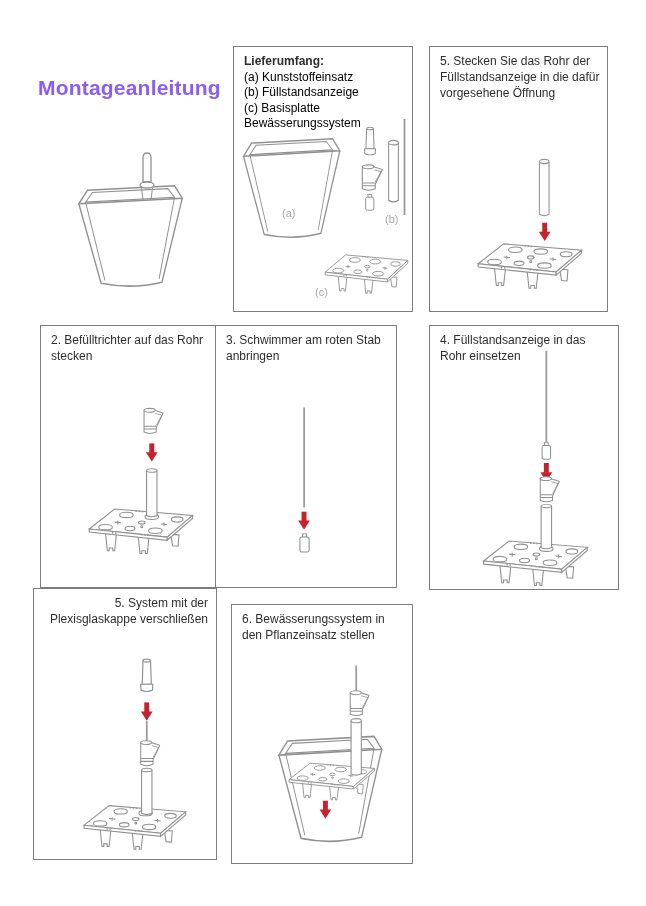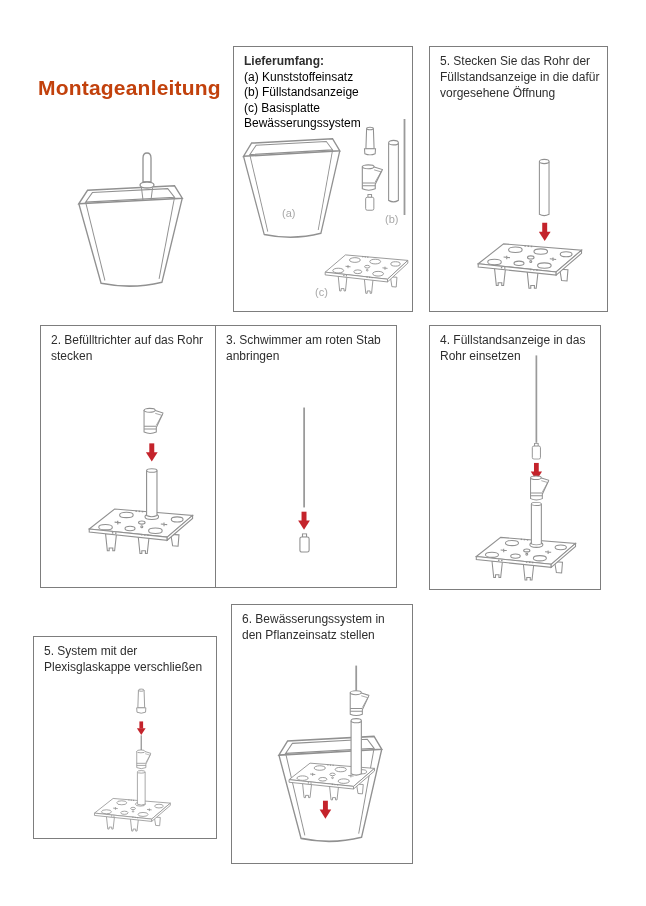--- a/index.html
+++ b/index.html
@@ -2,21 +2,21 @@
 <html><head>
 <meta charset="utf-8">
 <style>
   html,body{margin:0;padding:0;background:#fff;}
   .page{
     position:relative;width:646px;height:906px;background:#ffffff;
     font-family:"Liberation Sans", sans-serif;overflow:hidden;
   }
   .title{
     position:absolute;left:38px;top:76px;
-    font-size:21px;font-weight:bold;color:#c2410c;letter-spacing:.2px;
+    font-size:21px;font-weight:bold;color:#8b5cf6;letter-spacing:.2px;
   }
   .panel{
     position:absolute;border:1px solid #7d7d7d;background:#fff;box-sizing:border-box;
   }
   .caption{
     position:absolute;left:10px;top:7px;
     font-size:12px;line-height:1.32;color:#2e2e2e;
   }
   .dhead{font-weight:bold;}
   .dline{font-size:12px;line-height:1.29;color:#000000;}
@@ -162,33 +162,33 @@
 
   <div class="panel" style="left:215px;top:325px;width:182px;height:263px;">
     <div class="caption" style="max-width:160px;">3. Schwimmer am roten Stab anbringen</div>
     <svg class="ill" viewBox="0 0 182 263">
       <rect x="88.2" y="82" width="1.8" height="101" fill="#9a9a9a"></rect>
       <use href="#sym-arrow" x="82.5" y="187" width="13" height="19"></use>
       <use href="#sym-float" x="83" y="209" width="13" height="20"></use>
     </svg>
   </div>
 
-  <div class="panel" style="left:429px;top:325px;width:172px;height:265px;">
+  <div class="panel" style="left:429px;top:325px;width:190px;height:265px;">
     <div class="caption" style="max-width:159px;">4. Füllstandsanzeige in das Rohr einsetzen</div>
     <svg class="ill" viewBox="0 0 179 265">
       <rect x="111.1" y="25" width="1.8" height="92" fill="#9a9a9a"></rect>
       <use href="#sym-float" x="106" y="117" width="12" height="18"></use>
       <use href="#sym-arrow" x="105.5" y="138" width="13" height="19"></use>
       <use href="#sym-baseplate" x="46" y="212" width="110" height="55"></use>
       <use href="#sym-tube" x="105" y="178" width="14" height="48"></use>
       <use href="#sym-funnel" x="102.7" y="150" width="23" height="30"></use>
     </svg>
   </div>
 
-  <div class="panel" style="left:33px;top:636px;width:184px;height:203px;">
+  <div class="panel" style="left:33px;top:588px;width:184px;height:272px;text-align:right;">
     <div class="caption" style="max-width:164px;">5. System mit der Plexisglaskappe verschließen</div>
     <svg class="ill" viewBox="0 0 184 272">
       <use href="#sym-cap" x="105" y="69" width="18" height="39"></use>
       <use href="#sym-arrow" x="107.5" y="114" width="13" height="19"></use>
       <rect x="113.1" y="133" width="1.8" height="20" fill="#9a9a9a"></rect>
       <use href="#sym-baseplate" x="48" y="214" width="108" height="54"></use>
       <use href="#sym-tube" x="107" y="179" width="14" height="50"></use>
       <use href="#sym-funnel" x="104.7" y="151" width="23" height="30"></use>
     </svg>
   </div>

